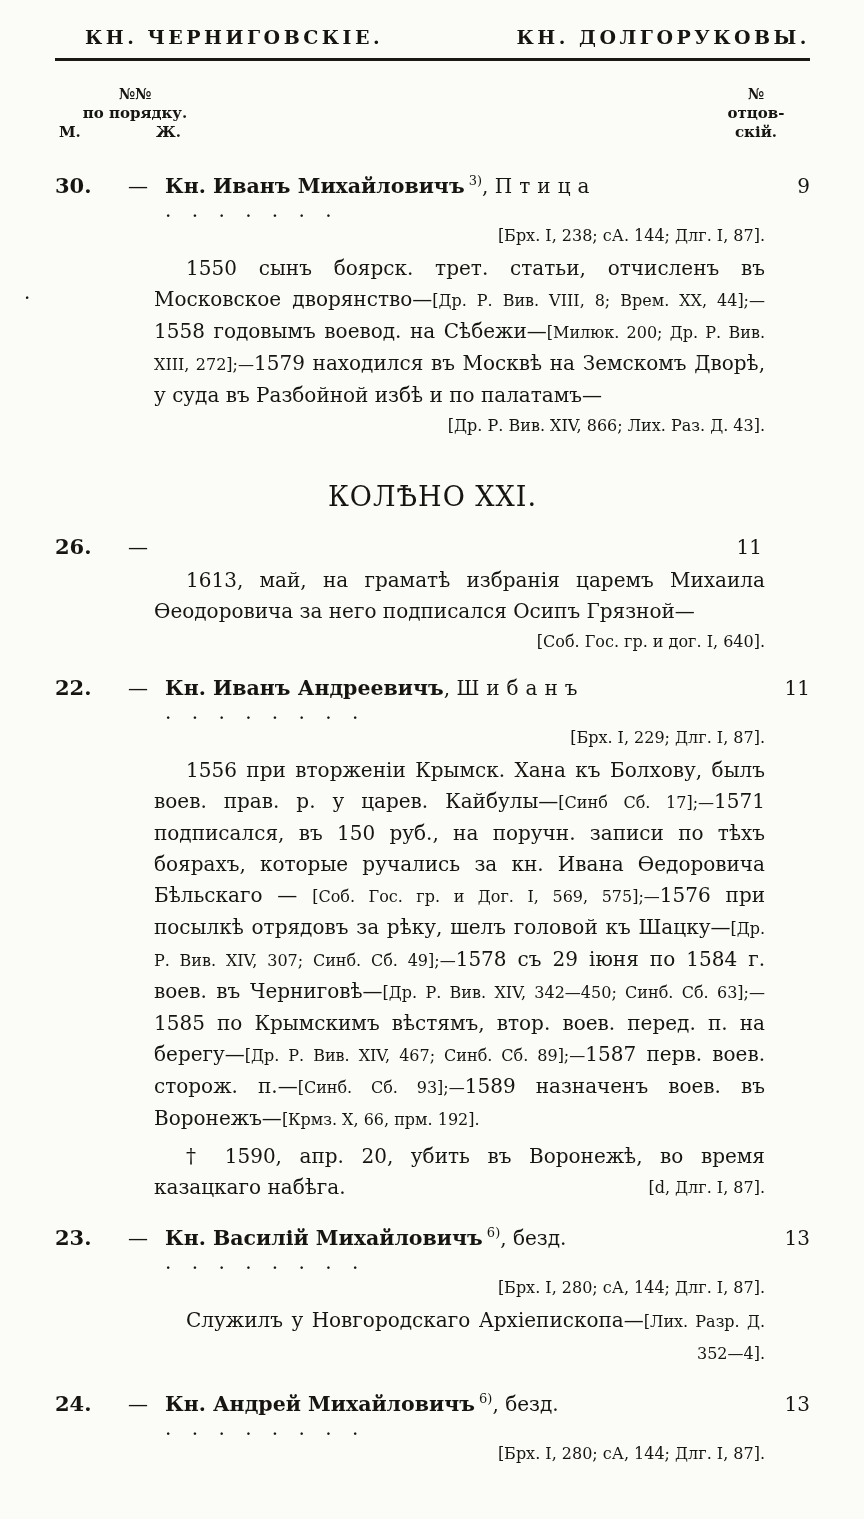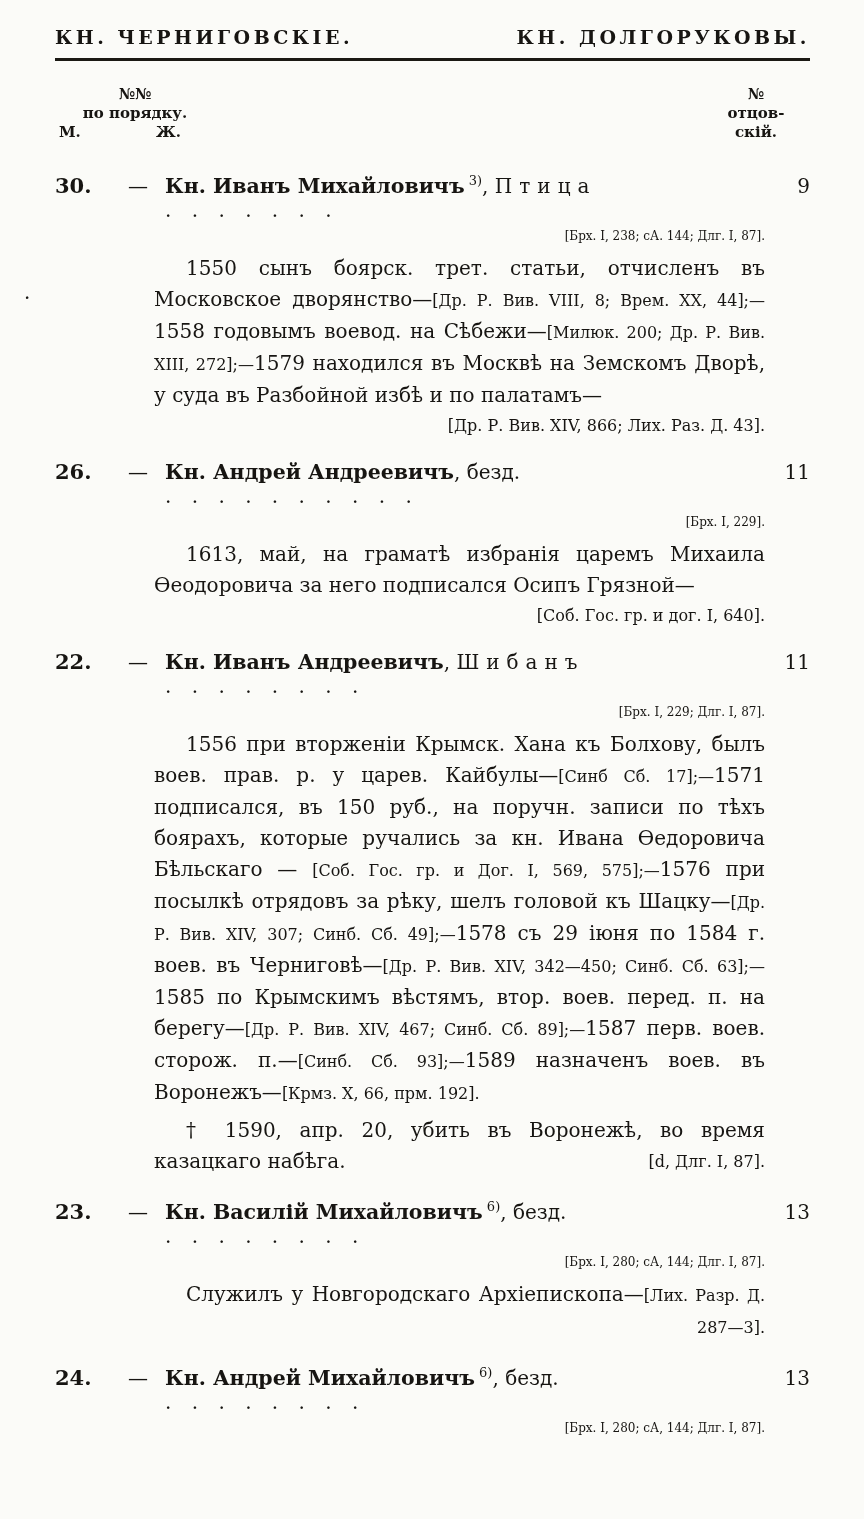--- a/index.html
+++ b/index.html
@@ -8,41 +8,41 @@
     background:#fbfbf8;color:#171512;
     font-family:"DejaVu Serif","Liberation Serif",serif;
     -webkit-font-smoothing:antialiased;
   }
   .sheet{position:relative;width:864px;height:1519px;overflow:hidden;}
   .content{padding:26px 54px 0 55px;}
 
   
   .runhead{display:flex;justify-content:space-between;align-items:baseline;
     font-weight:700;font-size:19px;letter-spacing:3.5px;}
-  .runhead .rh-left{}
+  .runhead .rh-left{margin-left:30px;}
   .rule{border:0;border-top:3.5px solid #1b1914;margin:10px 0 0 0;}
 
   
   .cols{position:relative;height:66px;margin-top:24px;
     font-size:15px;font-weight:700;line-height:19px;}
   .cols-left{position:absolute;left:0;top:0;width:160px;text-align:center;}
   .cols-left .mz{display:flex;justify-content:space-between;padding:0 34px 0 4px;}
   .cols-right{position:absolute;right:0;top:0;width:108px;text-align:center;}
 
   
   .entry{margin-top:22px;}
   .ehead{display:grid;grid-template-columns:73px 37px 1fr 48px;
     align-items:baseline;font-size:20px;}
   .enum{font-weight:700;font-size:21px;}
   .ename{font-weight:700;font-size:20.5px;}
   .esup{font-size:13px;}
   .spaced{letter-spacing:7px;}
   .edots{letter-spacing:7px;white-space:nowrap;}
   .efather{text-align:right;font-size:20px;}
-  .eref{text-align:right;font-size:12px;line-height:22px;margin:3px 45px 0 97px;}
+  .eref{text-align:right;font-size:16px;line-height:22px;margin:3px 45px 0 97px;}
 
   .pbody{margin:6px 45px 4px 99px;font-size:20px;line-height:31px;text-align:justify;}
   .ind{text-indent:32px;}
   .alast-right{text-align-last:right;}
   .pref{margin:0 45px 2px 97px;text-align:right;font-size:16px;line-height:22px;}
   .sm{font-size:16px;}
   .fr{float:right;font-size:16px;}
 
   .gen{text-align:center;font-weight:400;font-size:27px;letter-spacing:1px;
     margin:44px 0 10px 0;}
@@ -84,29 +84,28 @@
             <span class="enum">30.</span>
             <span class="edash">—</span>
             <span class="emain"><span class="ename">Кн. Иванъ Михайловичъ</span><sup class="esup"> 3)</sup><span class="esep">, </span><span class="eep spaced">Птица</span><span class="edots"> . . . . . . .</span></span>
             <span class="efather">9</span>
           </div>
           <div class="eref">[Брх. I, 238; сА. 144; Длг. I, 87].</div>
           <p class="pbody ind"><span>1550 сынъ боярск. трет. статьи, отчисленъ въ Московское дворянство—</span><span class="sm">[Др. Р. Вив. VIII, 8; Врем. XX, 44];—</span><span>1558 годовымъ воевод. на Сѣбежи—</span><span class="sm">[Милюк. 200; Др. Р. Вив. XIII, 272];—</span><span>1579 находился въ Москвѣ на Земскомъ Дворѣ, у суда въ Разбойной избѣ и по палатамъ—</span></p>
           <p class="pref"><span>[Др. Р. Вив. XIV, 866; Лих. Раз. Д. 43].</span></p>
         </article>
       </section>
+    <h2 class="gen">КОЛѢНО XXI.</h2>
     <section id="slot-after">
         <article class="entry">
           <div class="ehead">
             <span class="enum">26.</span>
             <span class="edash">—</span>
-            <span class="emain"><span class="ename">Кн. Андрей Андреевичъ</span><span class="esep">, </span><span class="eep">безд.</span><span class="edots"> . . . . . . . . . .</span></span>
             <span class="efather">11</span>
           </div>
-          <div class="eref">[Брх. I, 229].</div>
           <p class="pbody ind"><span>1613, май, на граматѣ избранія царемъ Михаила Ѳеодоровича за него подписался Осипъ Грязной—</span></p>
           <p class="pref"><span>[Соб. Гос. гр. и дог. I, 640].</span></p>
         </article>
         <article class="entry">
           <div class="ehead">
             <span class="enum">22.</span>
             <span class="edash">—</span>
             <span class="emain"><span class="ename">Кн. Иванъ Андреевичъ</span><span class="esep">, </span><span class="eep spaced">Шибанъ</span><span class="edots"> . . . . . . . .</span></span>
             <span class="efather">11</span>
           </div>
@@ -115,21 +114,21 @@
           <p class="pbody ind"><span>† 1590, апр. 20, убить въ Воронежѣ, во время казацкаго набѣга.</span><span class="sm fr">[d, Длг. I, 87].</span></p>
         </article>
         <article class="entry">
           <div class="ehead">
             <span class="enum">23.</span>
             <span class="edash">—</span>
             <span class="emain"><span class="ename">Кн. Василій Михайловичъ</span><sup class="esup"> 6)</sup><span class="esep">, </span><span class="eep">безд.</span><span class="edots"> . . . . . . . .</span></span>
             <span class="efather">13</span>
           </div>
           <div class="eref">[Брх. I, 280; сА, 144; Длг. I, 87].</div>
-          <p class="pbody ind alast-right"><span>Служилъ у Новгородскаго Архіепископа—</span><span class="sm">[Лих. Разр. Д. 287—3].</span></p>
+          <p class="pbody ind alast-right"><span>Служилъ у Новгородскаго Архіепископа—</span><span class="sm">[Лих. Разр. Д. 352—4].</span></p>
         </article>
         <article class="entry">
           <div class="ehead">
             <span class="enum">24.</span>
             <span class="edash">—</span>
             <span class="emain"><span class="ename">Кн. Андрей Михайловичъ</span><sup class="esup"> 6)</sup><span class="esep">, </span><span class="eep">безд.</span><span class="edots"> . . . . . . . .</span></span>
             <span class="efather">13</span>
           </div>
           <div class="eref">[Брх. I, 280; сА, 144; Длг. I, 87].</div>
         </article>

